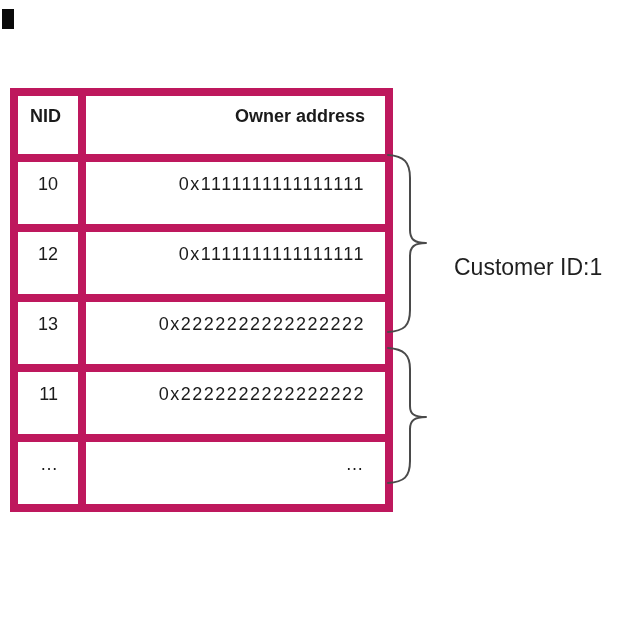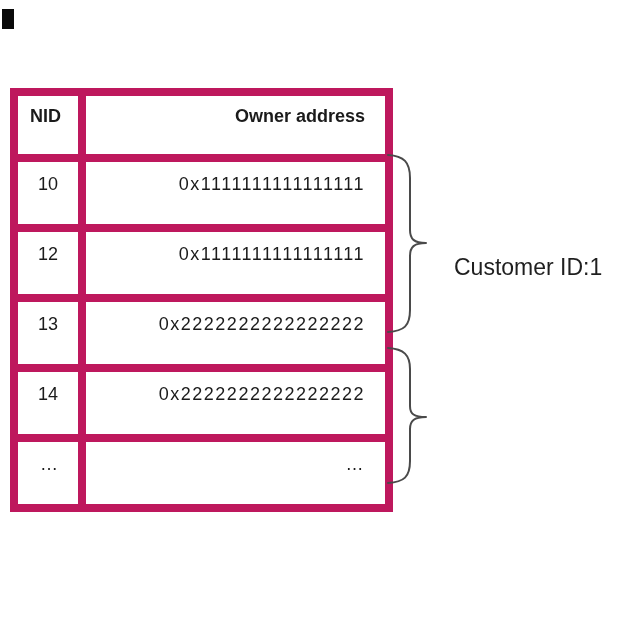--- a/index.html
+++ b/index.html
@@ -94,21 +94,21 @@
     </tr>
     <tr>
       <td>12</td>
       <td class="addr">0x1111111111111111</td>
     </tr>
     <tr>
       <td>13</td>
       <td class="addr">0x2222222222222222</td>
     </tr>
     <tr>
-      <td>14</td>
+      <td>11</td>
       <td class="addr">0x2222222222222222</td>
     </tr>
     <tr>
       <td>…</td>
       <td class="addr">…</td>
     </tr>
   </tbody>
     </table>
 
   <svg class="brace" style="left:384px; top:152px;" width="46" height="184" viewBox="0 0 46 184">

